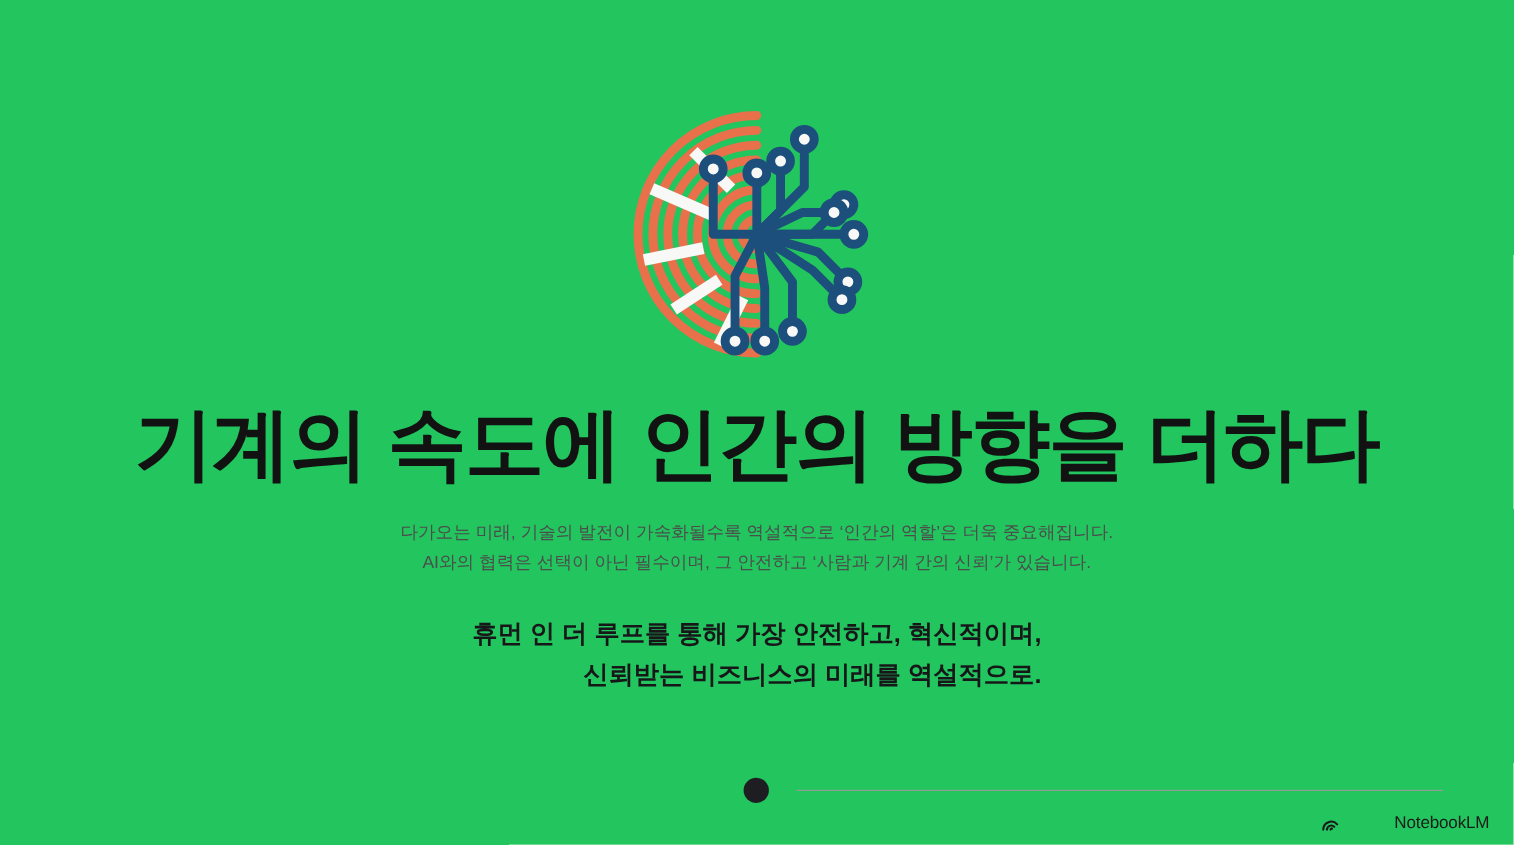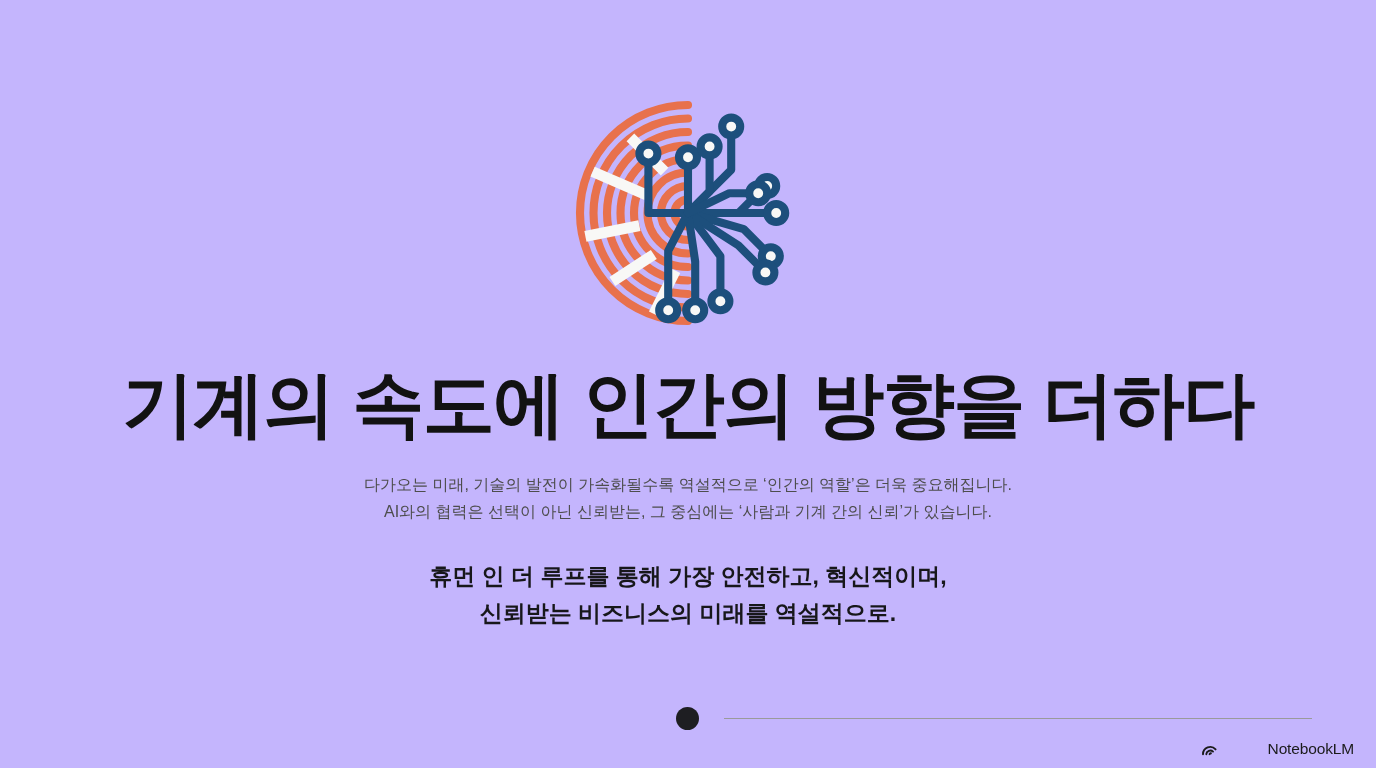--- a/index.html
+++ b/index.html
@@ -5,21 +5,21 @@
   * { margin:0; padding:0; box-sizing:border-box; }
   html, body {
     width:1376px; height:768px;
     background:#f8f8f6;
     font-family:"Liberation Sans","DejaVu Sans",sans-serif;
     overflow:hidden;
   }
   .slide {
     position:relative;
     width:1376px; height:768px;
-    background:#c4b5fd;
+    background:#22c55e;
     display:flex;
     flex-direction:column;
     align-items:center;
   }
 
   
   .emblem-wrap {
     margin-top:78px;
     width:270px; height:270px;
     display:flex; align-items:center; justify-content:center;
@@ -51,21 +51,21 @@
 
   
   .cta {
     margin-top:32px;
     font-size:23px;
     font-weight:700;
     line-height:1.62;
     color:#17171a;
     text-align:center;
   }
-  .cta .ln { display:block; white-space:nowrap; }
+  .cta .ln { display:block; white-space:nowrap;text-align:right; }
 
   
   .rule {
     position:absolute;
     left:676px;
     top:707px;
     display:flex;
     align-items:center;
   }
   .rule .dot {
@@ -155,21 +155,21 @@
         <circle cx="228" cy="128" r="10"></circle>
       </g>
       <path d="M150 150 L150 96 A54 54 0 0 1 204 150 Z" fill="#1D4F7C" opacity="0"></path>
     </svg>
   </div>
 
   <h1 class="headline">기계의 속도에 인간의 방향을 더하다</h1>
 
   <p class="lede">
     <span class="ln">다가오는 미래, 기술의 발전이 가속화될수록 역설적으로 ‘인간의 역할’은 더욱 중요해집니다.</span>
-    <span class="ln">AI와의 협력은 선택이 아닌 신뢰받는, 그 중심에는 ‘사람과 기계 간의 신뢰’가 있습니다.</span>
+    <span class="ln">AI와의 협력은 선택이 아닌 필수이며, 그 안전하고 ‘사람과 기계 간의 신뢰’가 있습니다.</span>
   </p>
 
   <p class="cta">
     <span class="ln">휴먼 인 더 루프를 통해 가장 안전하고, 혁신적이며,</span>
     <span class="ln">신뢰받는 비즈니스의 미래를 역설적으로.</span>
   </p>
 
   <div class="rule">
     <span class="dot"></span>
     <span class="bar"></span>

